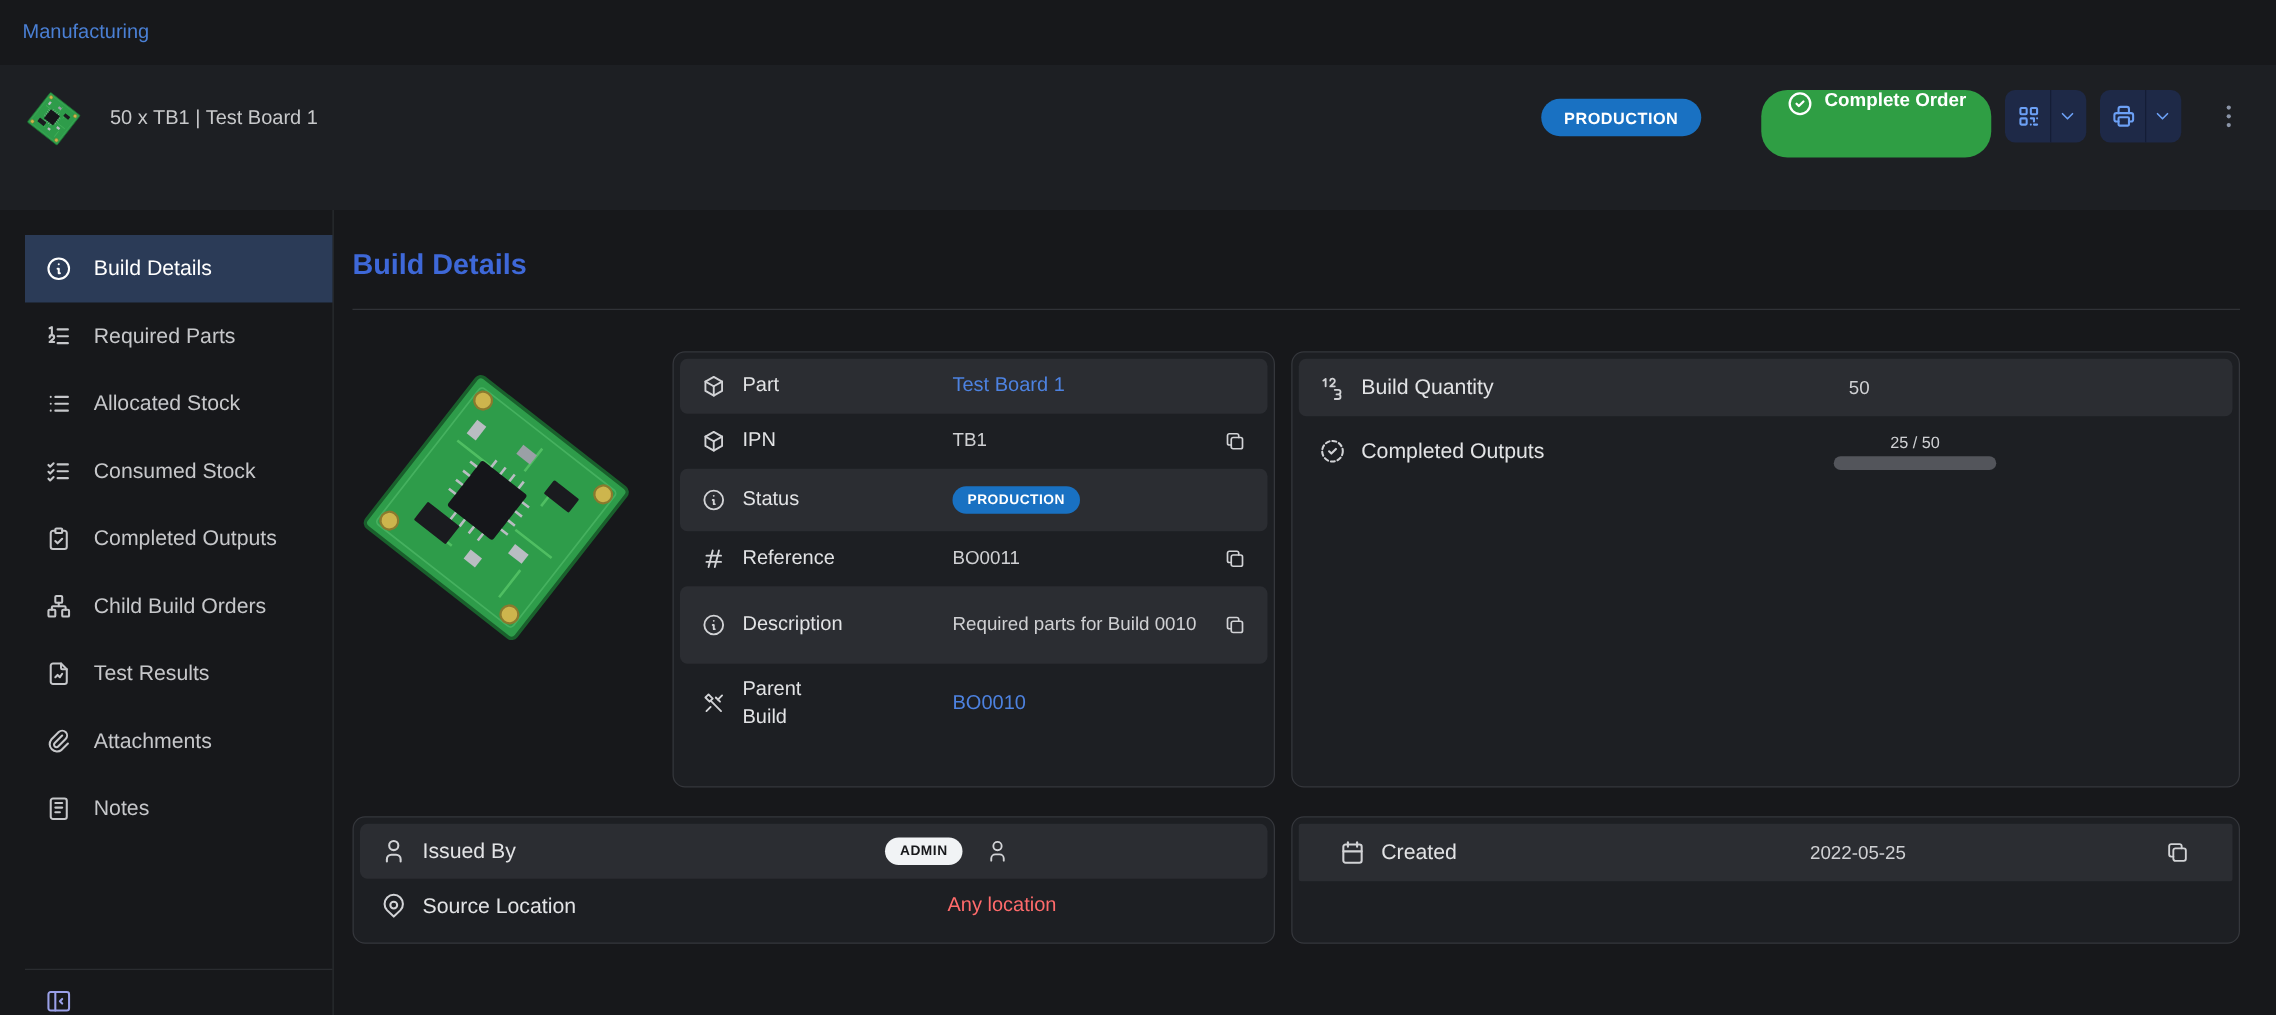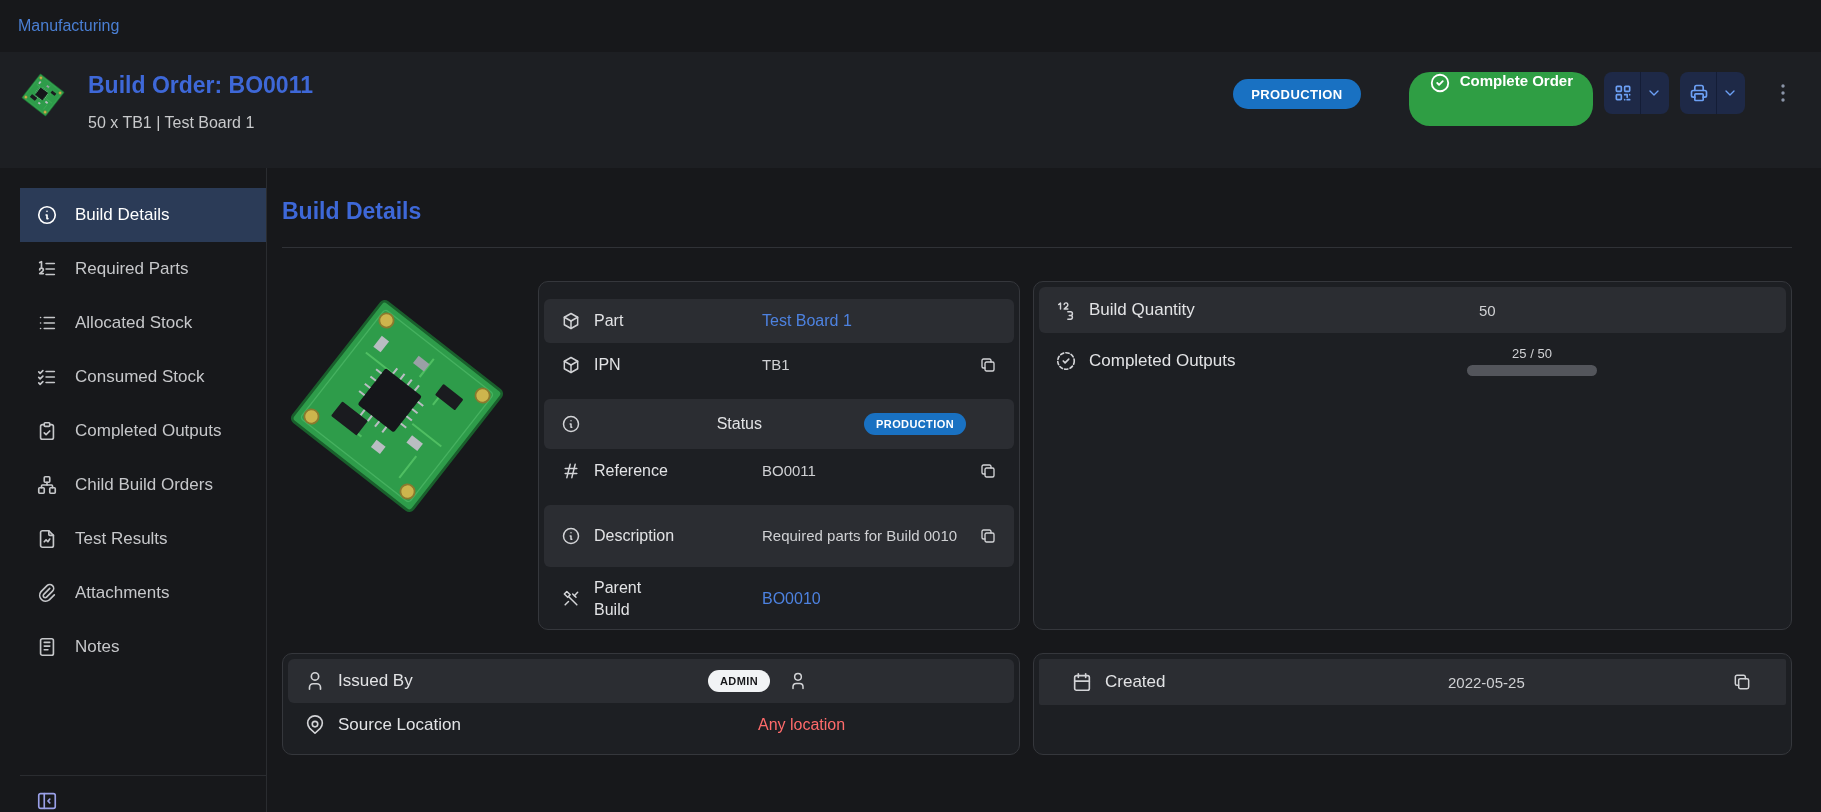--- a/index.html
+++ b/index.html
@@ -99,21 +99,21 @@
     padding:5px;overflow:hidden;
   }
   .panel.details{flex:1;height:349px;}
   .panel.qty{height:349px;}
   .panel.small{height:102px;}
 
   .d-row{
     display:grid;grid-template-columns:46px 168px 1fr 44px;align-items:center;
     min-height:44px;border-radius:6px;padding:3px 4px;font-size:16px;
   }
-  .d-row.alt{background:var(--row-alt);margin-top:12px;}
+  .d-row.alt{background:var(--row-alt);}
   .d-row .cell-icon{justify-self:center;color:#d2d3d6;}
   .d-row .cell-icon svg{width:20px;height:20px;}
   .d-row .cell-label{color:#e2e3e5;}
   .d-row .cell-value{color:#cfd0d3;font-size:15px;line-height:1.35;}
   .d-row .cell-value.link{color:var(--link);font-size:16px;}
   .d-row .cell-value.narrow{max-width:210px;word-wrap:break-word;}
   .label-narrow{display:inline-block;max-width:70px;line-height:1.35;}
   .copy-btn{background:none;border:none;color:#d2d3d6;justify-self:center;padding:0;}
   .copy-btn svg{width:18px;height:18px;}
   .mini-badge{
@@ -196,21 +196,20 @@
   <div class="breadcrumb-bar" data-interactable="false">
     <a class="breadcrumb-link" data-interactable="true">Manufacturing</a>
   </div>
 
   <div class="header" data-interactable="false">
     <div class="header-left" data-interactable="false">
       <svg class="thumb" data-interactable="false">
           <use href="#pcb-board"></use>
         </svg>
       <div class="title-col">
-        <div class="page-title" data-interactable="false">Build Order: BO0011</div>
         <div class="page-subtitle" data-interactable="false">50 x TB1 | Test Board 1</div>
       </div>
     </div>
     <div class="header-right" data-interactable="false">
       <span class="status-pill" data-interactable="false">PRODUCTION</span>
       <button class="complete-btn" data-interactable="true">
         <svg data-interactable="false" viewBox="0 0 24 24" fill="none" stroke="currentColor" stroke-width="2" stroke-linecap="round" stroke-linejoin="round">
             <circle cx="12" cy="12" r="9"></circle>
             <path d="M9 12l2 2 4-4"></path>
           </svg>
@@ -388,21 +387,21 @@
                 </span>
               <span class="cell-label" data-interactable="false">IPN</span>
               <span class="cell-value" data-interactable="false">TB1</span>
               <button class="copy-btn" data-interactable="true">
                   <svg viewBox="0 0 24 24" fill="none" stroke="currentColor" stroke-width="1.8" stroke-linecap="round" stroke-linejoin="round">
                     <rect x="8" y="8" width="12" height="12" rx="2"></rect>
                     <path d="M16 8V6a2 2 0 0 0-2-2H6a2 2 0 0 0-2 2v8a2 2 0 0 0 2 2h2"></path>
                   </svg>
                 </button>
             </div>
-            <div class="d-row alt" data-interactable="false" style="min-height:50px;text-align:right;">
+            <div class="d-row alt" data-interactable="false" style="min-height:50px;">
               <span class="cell-icon" data-interactable="false">
                   <svg viewBox="0 0 24 24" fill="none" stroke="currentColor" stroke-width="1.8" stroke-linecap="round" stroke-linejoin="round">
                     <circle cx="12" cy="12" r="9"></circle>
                     <path d="M12 8h.01"></path>
                     <path d="M11 12h1v4h1"></path>
                   </svg>
                 </span>
               <span class="cell-label" data-interactable="false">Status</span>
               <span><span class="mini-badge" data-interactable="false">PRODUCTION</span></span>
               <span></span>

